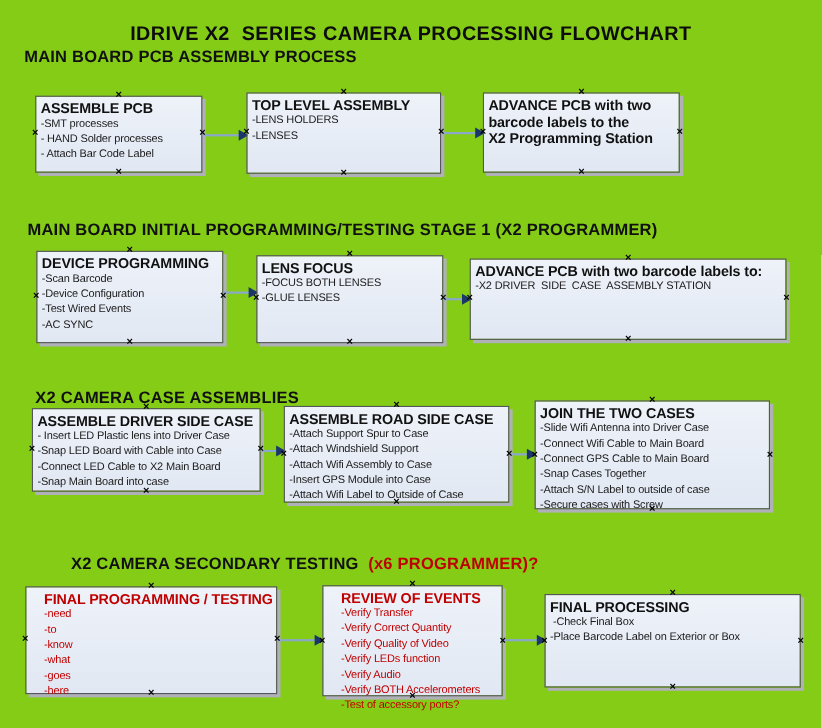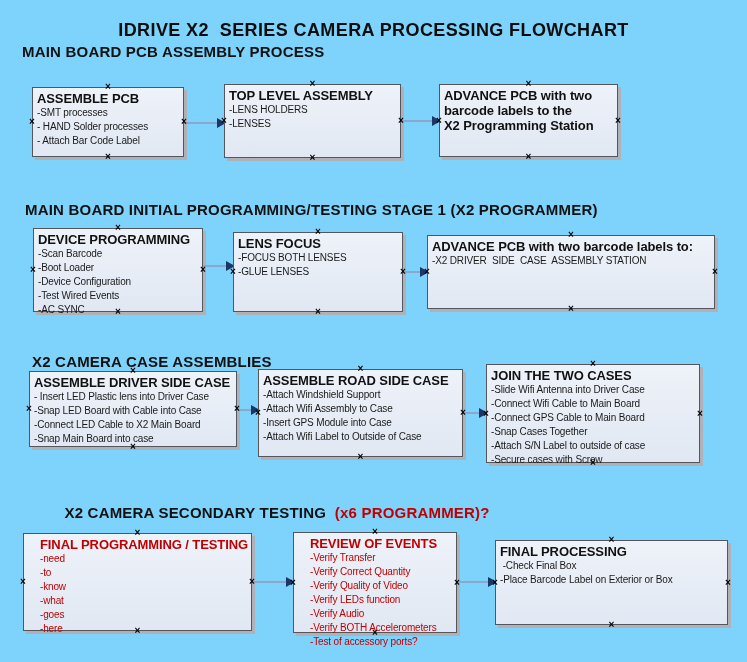--- a/index.html
+++ b/index.html
@@ -1,17 +1,17 @@
 <!DOCTYPE html>
 <html><head>
 <meta charset="utf-8">
 <style>
   html,body { margin:0; padding:0; background:#ffffff; }
   #canvas {
-    position:relative; width:747px; height:662px; background:#7dd3fc;
+    position:relative; width:747px; height:662px; background:#84cc16;
     font-family:"Liberation Sans", sans-serif; overflow:hidden;
   }
   .page-title {
     position:absolute; left:0; right:0; top:20px; text-align:center;
     font-weight:bold; font-size:18px; letter-spacing:0.4px; color:#0d0d0d;
     white-space:pre;
   }
   .sec-heading {
     position:absolute; font-weight:bold; font-size:15px; color:#111;
     white-space:pre; letter-spacing:0.2px;
@@ -96,21 +96,20 @@
       <span class="cp cp-l">×</span>
       <span class="cp cp-r">×</span>
     </div>
 
   <div class="sec-heading" style="left:25px; top:201px;">MAIN BOARD INITIAL PROGRAMMING/TESTING STAGE 1 (X2 PROGRAMMER)</div>
 
   <div class="box" style="left:33px; top:228px; width:170px; height:84px;">
     <div class="bt">DEVICE PROGRAMMING</div>
     <div>
         <div class="line">-Scan Barcode</div>
-        <div class="line">-Boot Loader</div>
         <div class="line">-Device Configuration</div>
         <div class="line">-Test Wired Events</div>
         <div class="line">-AC SYNC</div>
       </div>
   <span class="cp cp-t">×</span>
       <span class="cp cp-b">×</span>
       <span class="cp cp-l">×</span>
       <span class="cp cp-r">×</span>
     </div>
 
@@ -155,20 +154,21 @@
       <span class="cp cp-b">×</span>
       <span class="cp cp-l">×</span>
       <span class="cp cp-r">×</span>
     </div>
 
   <div class="arrow" style="left:237px; top:409px; width:21px;"></div>
 
   <div class="box" style="left:258px; top:369px; width:205px; height:88px;">
     <div class="bt">ASSEMBLE ROAD SIDE CASE</div>
     <div>
+        <div class="line">-Attach Support Spur to Case</div>
         <div class="line">-Attach Windshield Support</div>
         <div class="line">-Attach Wifi Assembly to Case</div>
         <div class="line">-Insert GPS Module into Case</div>
         <div class="line">-Attach Wifi Label to Outside of Case</div>
       </div>
   <span class="cp cp-t">×</span>
       <span class="cp cp-b">×</span>
       <span class="cp cp-l">×</span>
       <span class="cp cp-r">×</span>
     </div>

